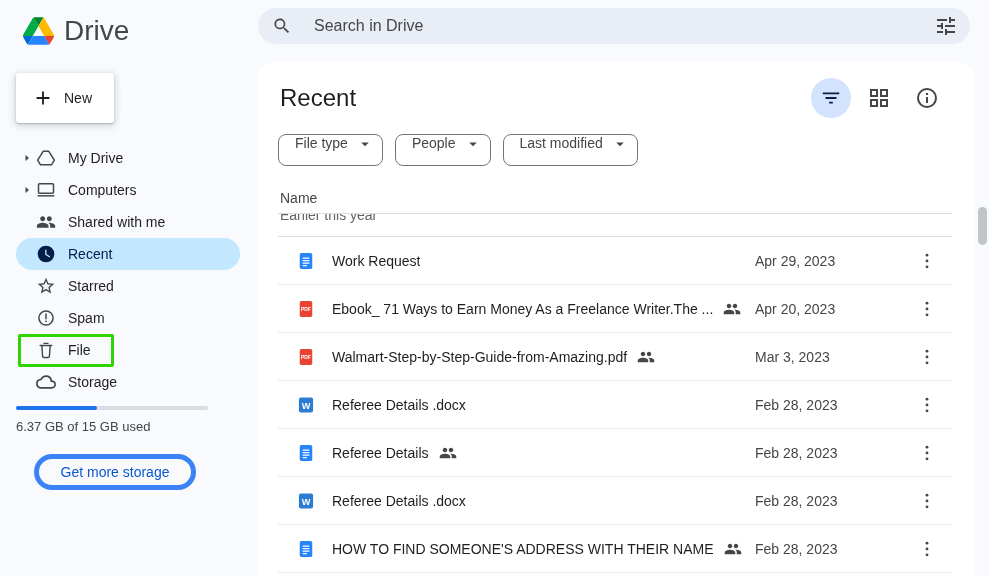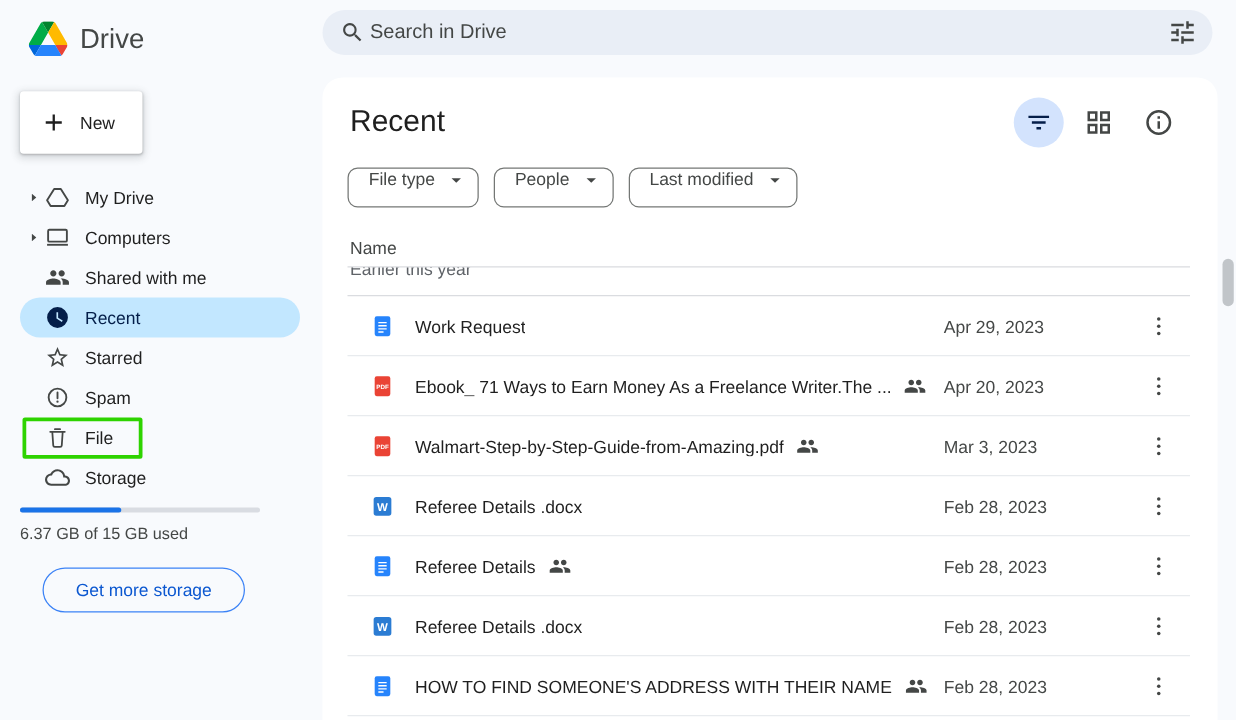--- a/index.html
+++ b/index.html
@@ -10,25 +10,25 @@
     font-family:"Liberation Sans", sans-serif;
     color:#1f1f1f;
   }
   span>svg { display:block; }
 
   
   .topbar { position:absolute; left:0; top:0; width:989px; height:62px; }
   .brand { position:absolute; left:23px; top:0; height:62px; display:flex; align-items:center; gap:10px; }
   .drive-logo { width:31px; height:28px; }
   .drive-logo svg { width:31px; height:28px; }
-  .brand-name { font-size:22px; color:#444746; }
+  .brand-name { font-size:28px; color:#444746; }
   .searchbar {
     position:absolute; left:258px; top:8px; width:712px; height:36px;
     background:#e9eef6; border-radius:23px;
-    display:flex; align-items:center; padding:0 12px 0 14px; gap:4px;
+    display:flex; align-items:center; padding:0 12px 0 14px; gap:22px;
   }
   .search-ic { width:20px; height:20px; color:#444746; }
   .search-ic svg { width:20px; height:20px; }
   .search-input { flex:1; border:none; outline:none; background:transparent; font-size:16px; font-family:inherit; color:#1f1f1f; }
   .search-input::placeholder { color:#444746; opacity:1; }
   .tune-ic { width:24px; height:24px; color:#444746; cursor:pointer; }
   .tune-ic svg { width:24px; height:24px; }
 
   
   .sidebar { position:absolute; left:0; top:62px; width:258px; bottom:0; }
@@ -51,21 +51,21 @@
   .caret { width:14px; height:14px; display:flex; align-items:center; justify-content:center; color:#444746; }
   .caret svg { width:12px; height:12px; }
   .nav-ic { width:20px; height:20px; margin:0 12px 0 2px; color:#444746; }
   .nav-ic svg { width:20px; height:20px; }
   .nav-item.selected .nav-ic { color:#041e49; }
   .storage-bar { position:absolute; left:16px; top:344px; width:192px; height:4px; border-radius:2px; background:#d9dce2; }
   .storage-fill { height:100%; border-radius:2px; background:var(--accent,#1a73e8); width:42%; }
   .storage-text { position:absolute; left:16px; top:357px; font-size:13px; color:#444746; }
   .more-storage-btn {
     position:absolute; left:34px; top:392px; width:162px; height:36px;
-    border:1px solid #3b82f6; border-radius:18px; background:transparent;
+    border:5px solid #3b82f6; border-radius:18px; background:transparent;
     color:var(--link,#0b57d0); font-size:14px; font-weight:500; font-family:inherit; cursor:pointer;
   }
 
   
   .card { position:absolute; left:258px; top:62px; width:716px; height:514px; background:#fff; border-radius:16px 16px 0 0; }
   .card-title { position:absolute; left:22px; top:22px; font-size:24px; font-weight:400; color:#1f1f1f; }
   .filter-btn {
     position:absolute; top:16px; left:553px; width:40px; height:40px; border-radius:50%;
     background:var(--filter-bg,#d3e3fd); color:#041e49;
     display:flex; align-items:center; justify-content:center; cursor:pointer;

